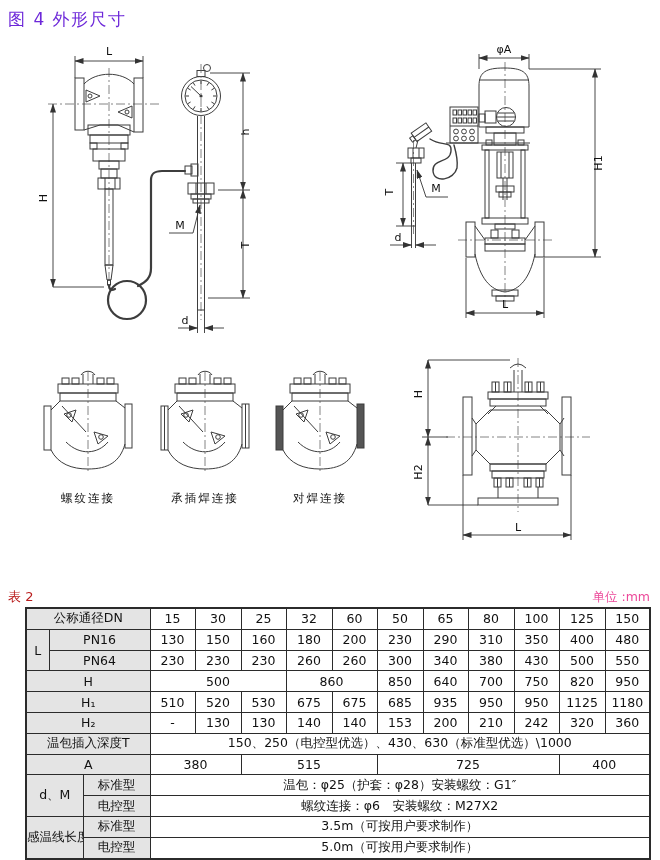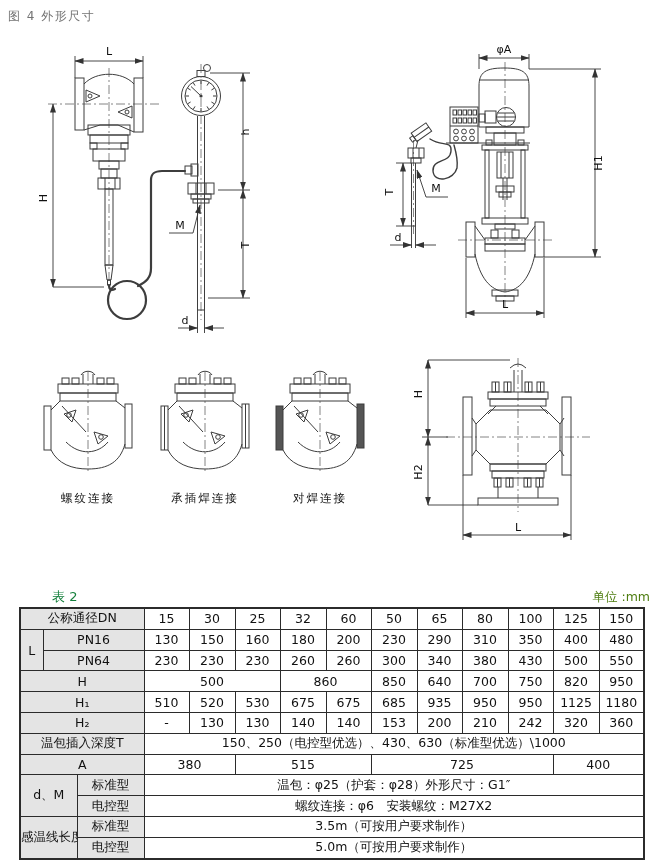--- a/index.html
+++ b/index.html
@@ -1,30 +1,30 @@
 <!DOCTYPE html>
 <html><head>
 <meta charset="utf-8">
 <style>
   html,body{margin:0;padding:0;background:#fff;}
   .page{position:relative;width:660px;height:860px;background:#ffffff;overflow:hidden;
         font-family:"DejaVu Sans","Liberation Sans",sans-serif;color:#1a1a1a;}
-  .fig-title{position:absolute;left:8px;top:8px;font-size:12px;letter-spacing:1.5px;color:#737373;}
-  .tbl-caption{position:absolute;left:8px;top:588px;font-size:13px;color:#15803d;margin-left:44px;}
-  .tbl-unit{position:absolute;right:10px;top:589px;font-size:12.5px;color:#4d7c0f;}
+  .fig-title{position:absolute;left:8px;top:8px;font-size:17px;letter-spacing:1.5px;color:#6d28d9;}
+  .tbl-caption{position:absolute;left:8px;top:588px;font-size:13px;color:#b91c1c;}
+  .tbl-unit{position:absolute;right:10px;top:589px;font-size:12.5px;color:#ec4899;}
   svg{position:absolute;}
   .s{stroke:#3d3d3d;fill:none;stroke-width:1;}
   .sf{stroke:#3d3d3d;fill:#555;stroke-width:1;}
   .dim{stroke:#333;fill:none;stroke-width:0.9;}
   .cl{stroke:#666;fill:none;stroke-width:0.8;stroke-dasharray:9 3 2 3;}
   .cap{stroke:#3d3d3d;fill:none;stroke-width:2.2;stroke-linecap:round;}
   .cab{stroke:#3d3d3d;fill:none;stroke-width:1.4;stroke-linecap:round;}
   .dl{font-size:11px;fill:#111;}
   .caption{font-size:11.5px;fill:#111;letter-spacing:2px;}
-  table.dims{position:absolute;left:19px;top:607px;border-collapse:collapse;table-layout:fixed;
+  table.dims{position:absolute;left:25px;top:607px;border-collapse:collapse;table-layout:fixed;
              width:625px;border:2px solid #2b2b2b;}
   table.dims td{border:1px solid #2b2b2b;height:19.8px;padding:0;text-align:center;
                 font-size:12.5px;white-space:nowrap;overflow:hidden;color:#111;}
   table.dims td.lbl{background:#e4e4e4;}
 </style>
 </head>
 <body>
 
 <div class="page">
 
@@ -425,21 +425,21 @@
       <tr>
         <td class="lbl" colspan="3">A</td>
         <td colspan="2">380</td>
         <td colspan="3">515</td>
         <td colspan="4">725</td>
         <td colspan="2">400</td>
       </tr>
       <tr>
         <td class="lbl" colspan="2" rowspan="2">d、M</td>
         <td class="lbl">标准型</td>
-        <td colspan="11">温包：φ25（护套：φ28）外形尺寸：G1″</td>
+        <td colspan="11">温包：φ25（护套：φ28）安装螺纹：G1″</td>
       </tr>
       <tr>
         <td class="lbl">电控型</td>
         <td colspan="11">螺纹连接：φ6　安装螺纹：M27X2</td>
       </tr>
       <tr>
         <td class="lbl" colspan="2" rowspan="2">感温线长度</td>
         <td class="lbl">标准型</td>
         <td colspan="11">3.5m（可按用户要求制作）</td>
       </tr>

